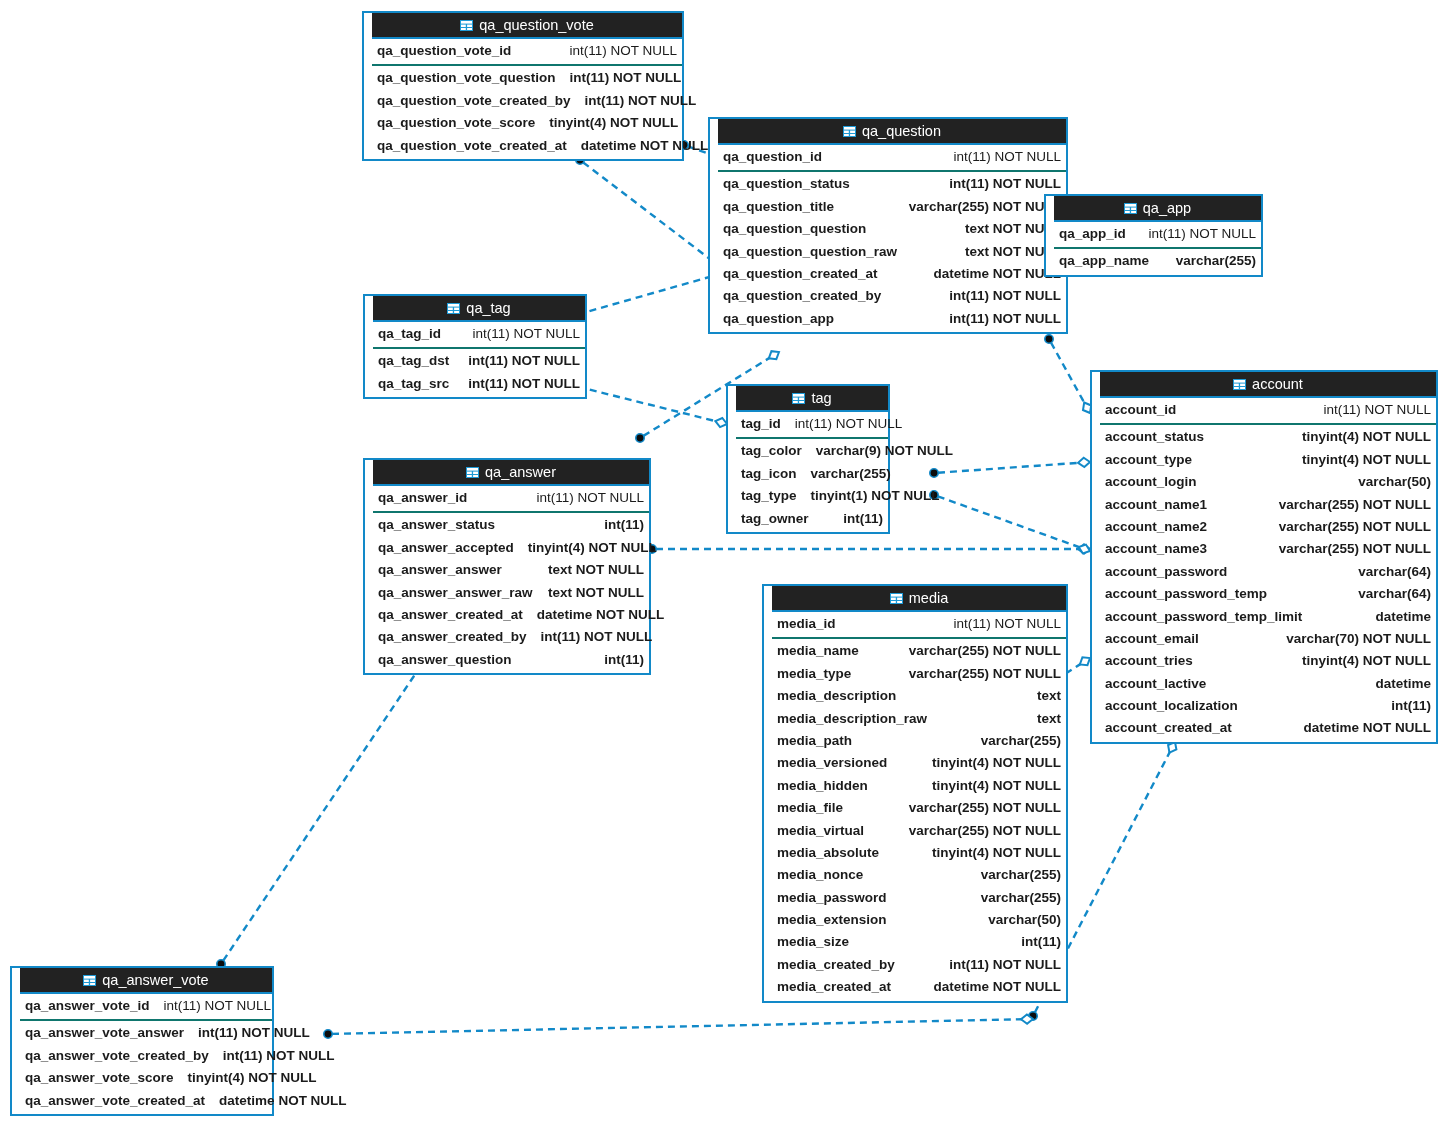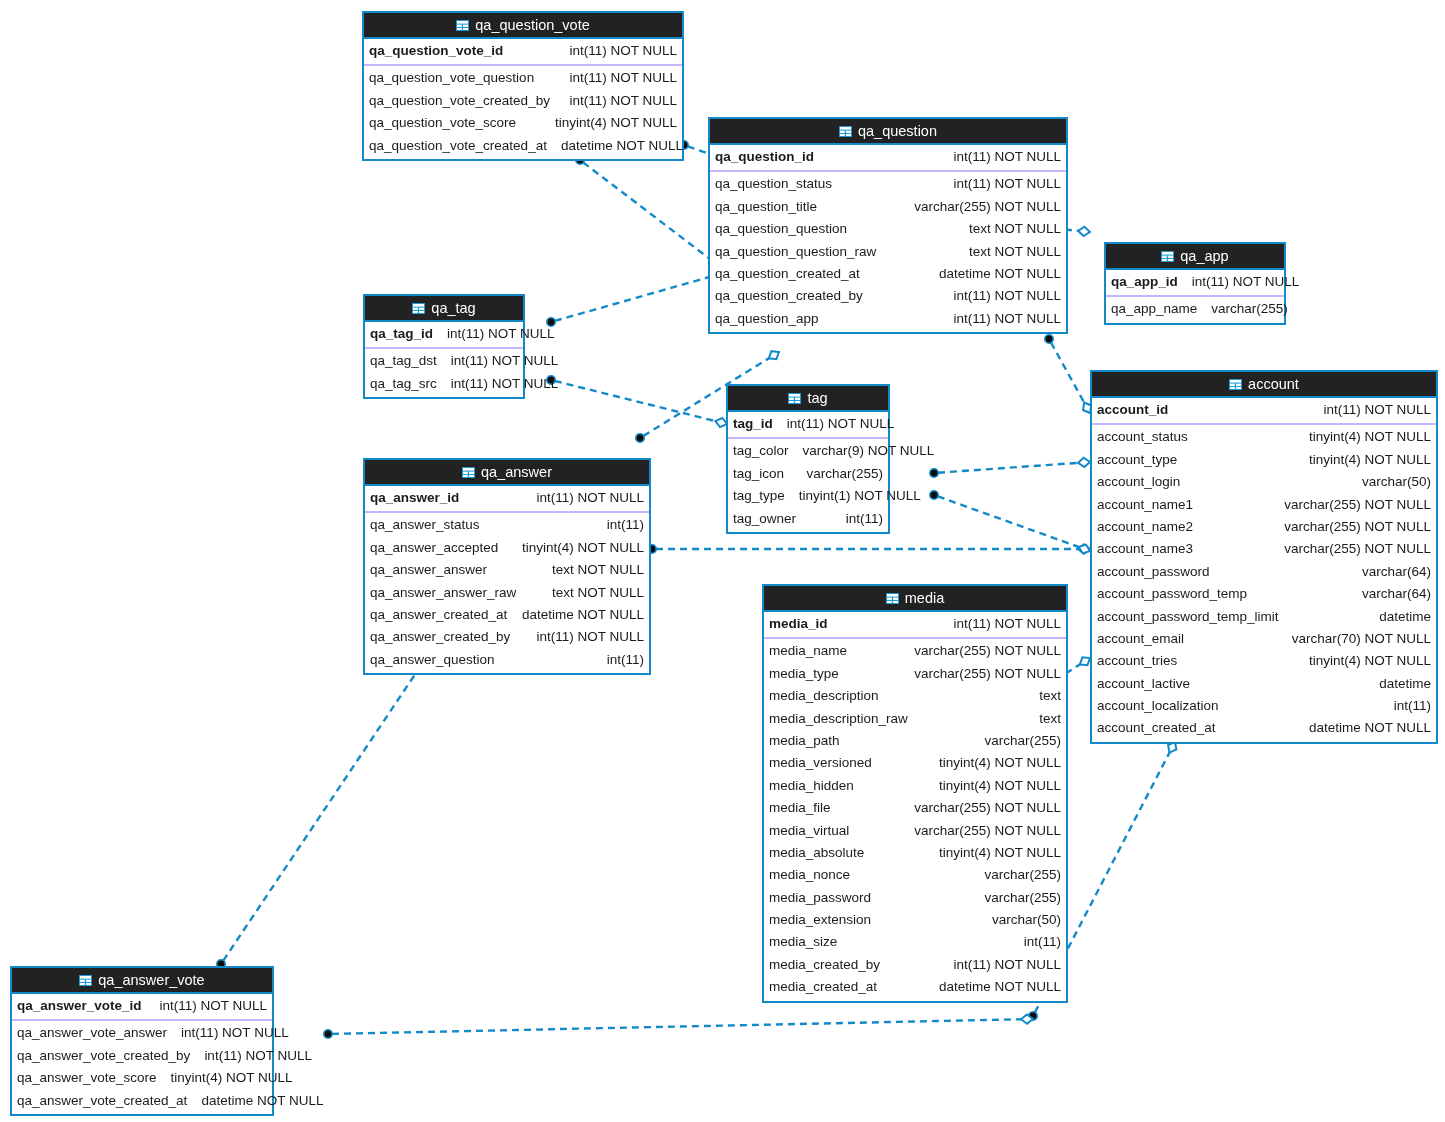--- a/index.html
+++ b/index.html
@@ -11,20 +11,21 @@
   }
   #canvas{position:absolute;left:0;top:0;width:1445px;height:1122px;}
   #edges{position:absolute;left:0;top:0;width:1445px;height:1122px;pointer-events:none;z-index:1;}
 
   .table-box{
     position:absolute;
     background:#ffffff;
     border:2px solid #1289c8;
     box-sizing:border-box;
     z-index:3;
+    padding-left:8px;
   }
   .tbl-header{
     background:#222222;
     color:#ffffff;
     font-size:14.5px;
     line-height:22px;
     height:24px;
     text-align:center;
     white-space:nowrap;
     display:flex;
@@ -34,37 +35,37 @@
     border-bottom:2px solid #1289c8;
   }
   .tbl-icon{
     display:inline-block;
     width:13px;height:11px;
     position:relative;
     flex:0 0 auto;
   }
   .tbl-icon svg{display:block;}
   .pk-row{
-    border-bottom:2px solid #c4b5fd;
+    border-bottom:2px solid #0f766e;
   }
   .col-row{
     display:flex;
     align-items:center;
     justify-content:space-between;
     font-size:13.5px;
     line-height:22.4px;
     height:22.4px;
     padding:0 5px;
     color:#1b1b1b;
     white-space:nowrap;
   }
   .col-row .cname{ text-align:left; }
   .col-row .ctype{ text-align:right; padding-left:14px;}
   .col-row.pk .cname{font-weight:bold;}
-  .fields{padding:1px 0 2px 0;}
+  .fields{padding:1px 0 2px 0;font-weight:bold;}
   .pkwrap{padding:1px 0 2px 0;}
 </style>
 </head>
 <body>
 
 <div id="canvas">
   <svg id="edges" viewBox="0 0 1445 1122" xmlns="http://www.w3.org/2000/svg">
       <g>
         <line x1="687.7768007257831" y1="146.31748862527317" x2="717.5579981855423" y2="156.70627843681706" stroke="#1289c8" stroke-width="2.4" stroke-dasharray="7,5"></line>
         <circle cx="684" cy="145" r="4.2" fill="#0d0d0d" stroke="#1289c8" stroke-width="1.6"></circle>
@@ -219,21 +220,21 @@
         <div class="col-row">
           <span class="cname">qa_question_created_by</span>
           <span class="ctype">int(11) NOT NULL</span>
         </div>
         <div class="col-row">
           <span class="cname">qa_question_app</span>
           <span class="ctype">int(11) NOT NULL</span>
         </div>
       </div>
     </div>
-    <div class="table-box" id="tbl-qa_app" style="left: 1104px; top: 194px; width: 182px; margin-top: 48px;">
+    <div class="table-box" id="tbl-qa_app" style="left: 1044px; top: 194px; width: 219px;">
       <div class="tbl-header">
         <span class="tbl-icon">
           <svg width="13" height="11" viewBox="0 0 13 11">
             <rect x="0" y="0" width="13" height="11" fill="#1e9ad6"></rect>
             <rect x="1" y="1" width="11" height="2.6" fill="#ffffff"></rect>
             <rect x="1" y="4.6" width="4.8" height="2.4" fill="#ffffff"></rect>
             <rect x="7.1" y="4.6" width="4.9" height="2.4" fill="#ffffff"></rect>
             <rect x="1" y="8" width="4.8" height="2" fill="#ffffff"></rect>
             <rect x="7.1" y="8" width="4.9" height="2" fill="#ffffff"></rect>
           </svg>
@@ -246,21 +247,21 @@
           <span class="ctype">int(11) NOT NULL</span>
         </div>
       </div>
       <div class="fields">
         <div class="col-row">
           <span class="cname">qa_app_name</span>
           <span class="ctype">varchar(255)</span>
         </div>
       </div>
     </div>
-    <div class="table-box" id="tbl-qa_tag" style="left: 363px; top: 294px; width: 162px;">
+    <div class="table-box" id="tbl-qa_tag" style="left: 363px; top: 294px; width: 224px;">
       <div class="tbl-header">
         <span class="tbl-icon">
           <svg width="13" height="11" viewBox="0 0 13 11">
             <rect x="0" y="0" width="13" height="11" fill="#1e9ad6"></rect>
             <rect x="1" y="1" width="11" height="2.6" fill="#ffffff"></rect>
             <rect x="1" y="4.6" width="4.8" height="2.4" fill="#ffffff"></rect>
             <rect x="7.1" y="4.6" width="4.9" height="2.4" fill="#ffffff"></rect>
             <rect x="1" y="8" width="4.8" height="2" fill="#ffffff"></rect>
             <rect x="7.1" y="8" width="4.9" height="2" fill="#ffffff"></rect>
           </svg>

